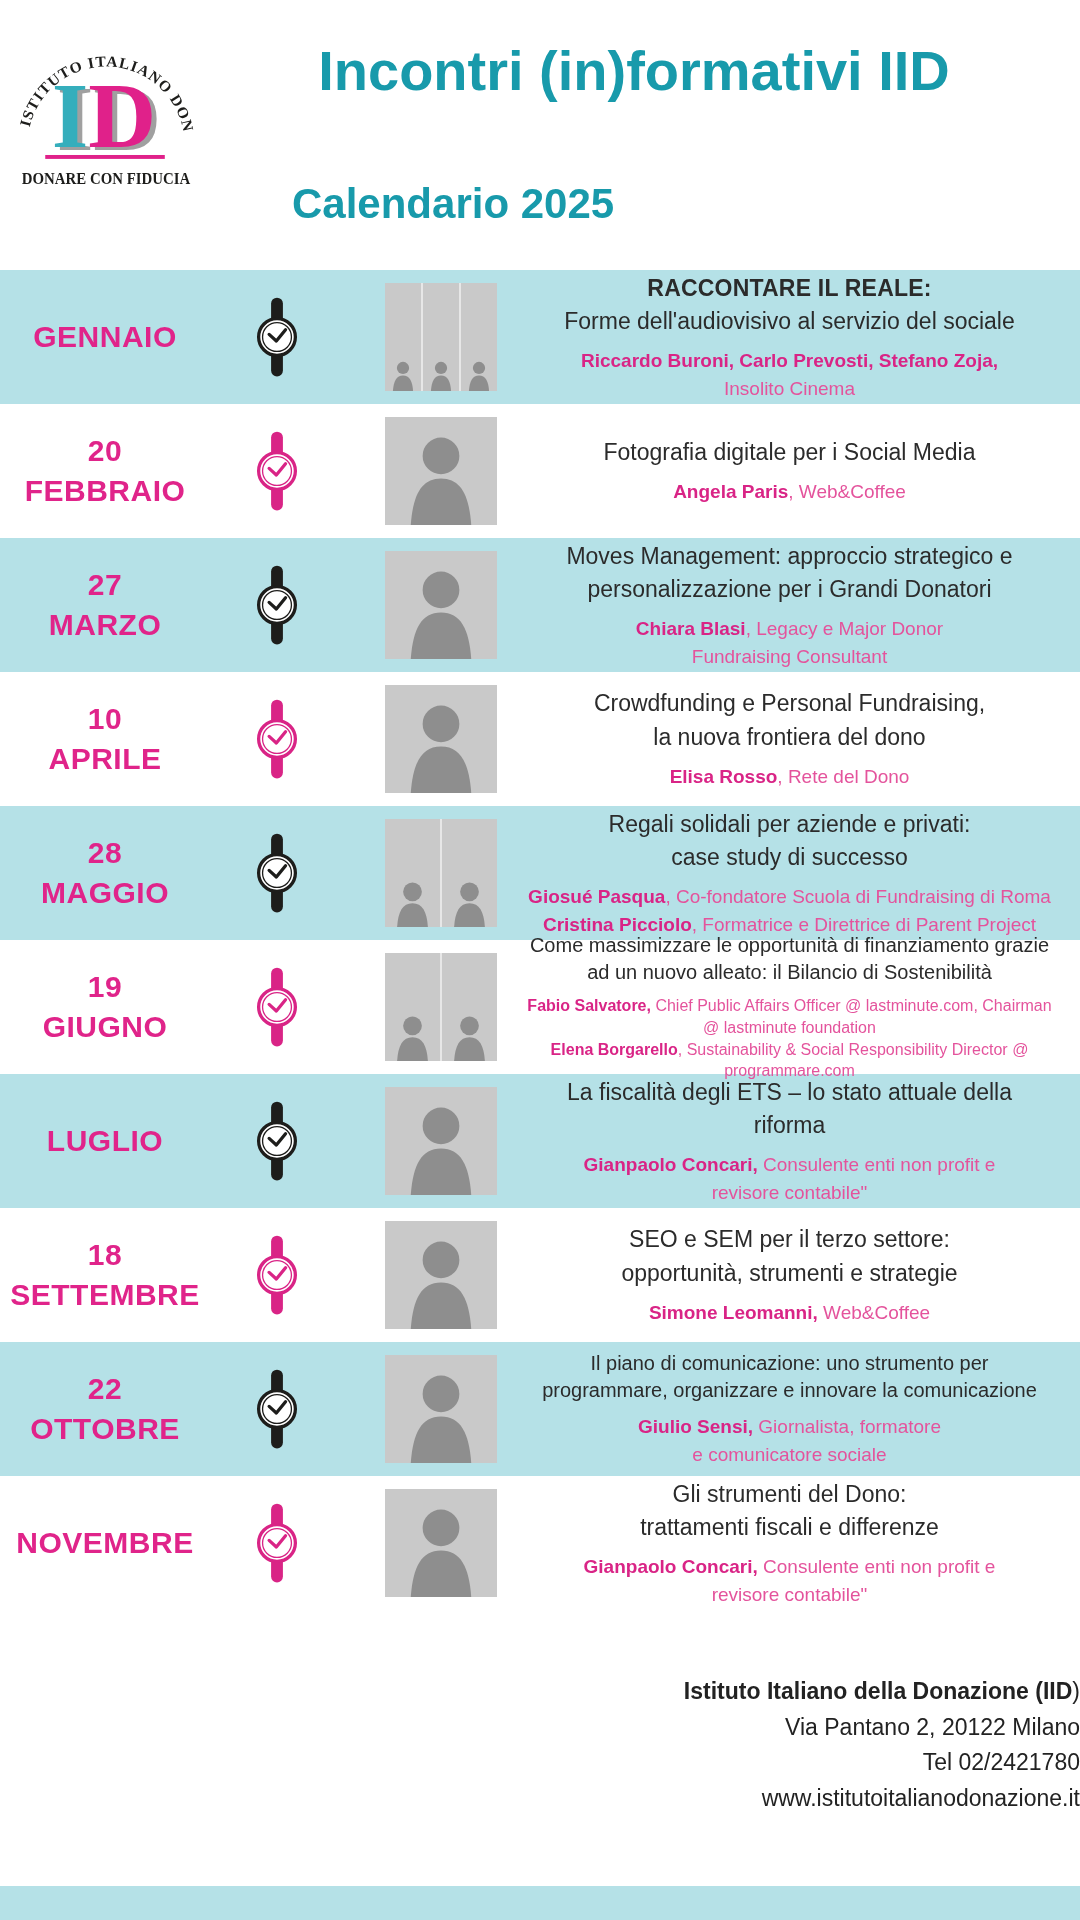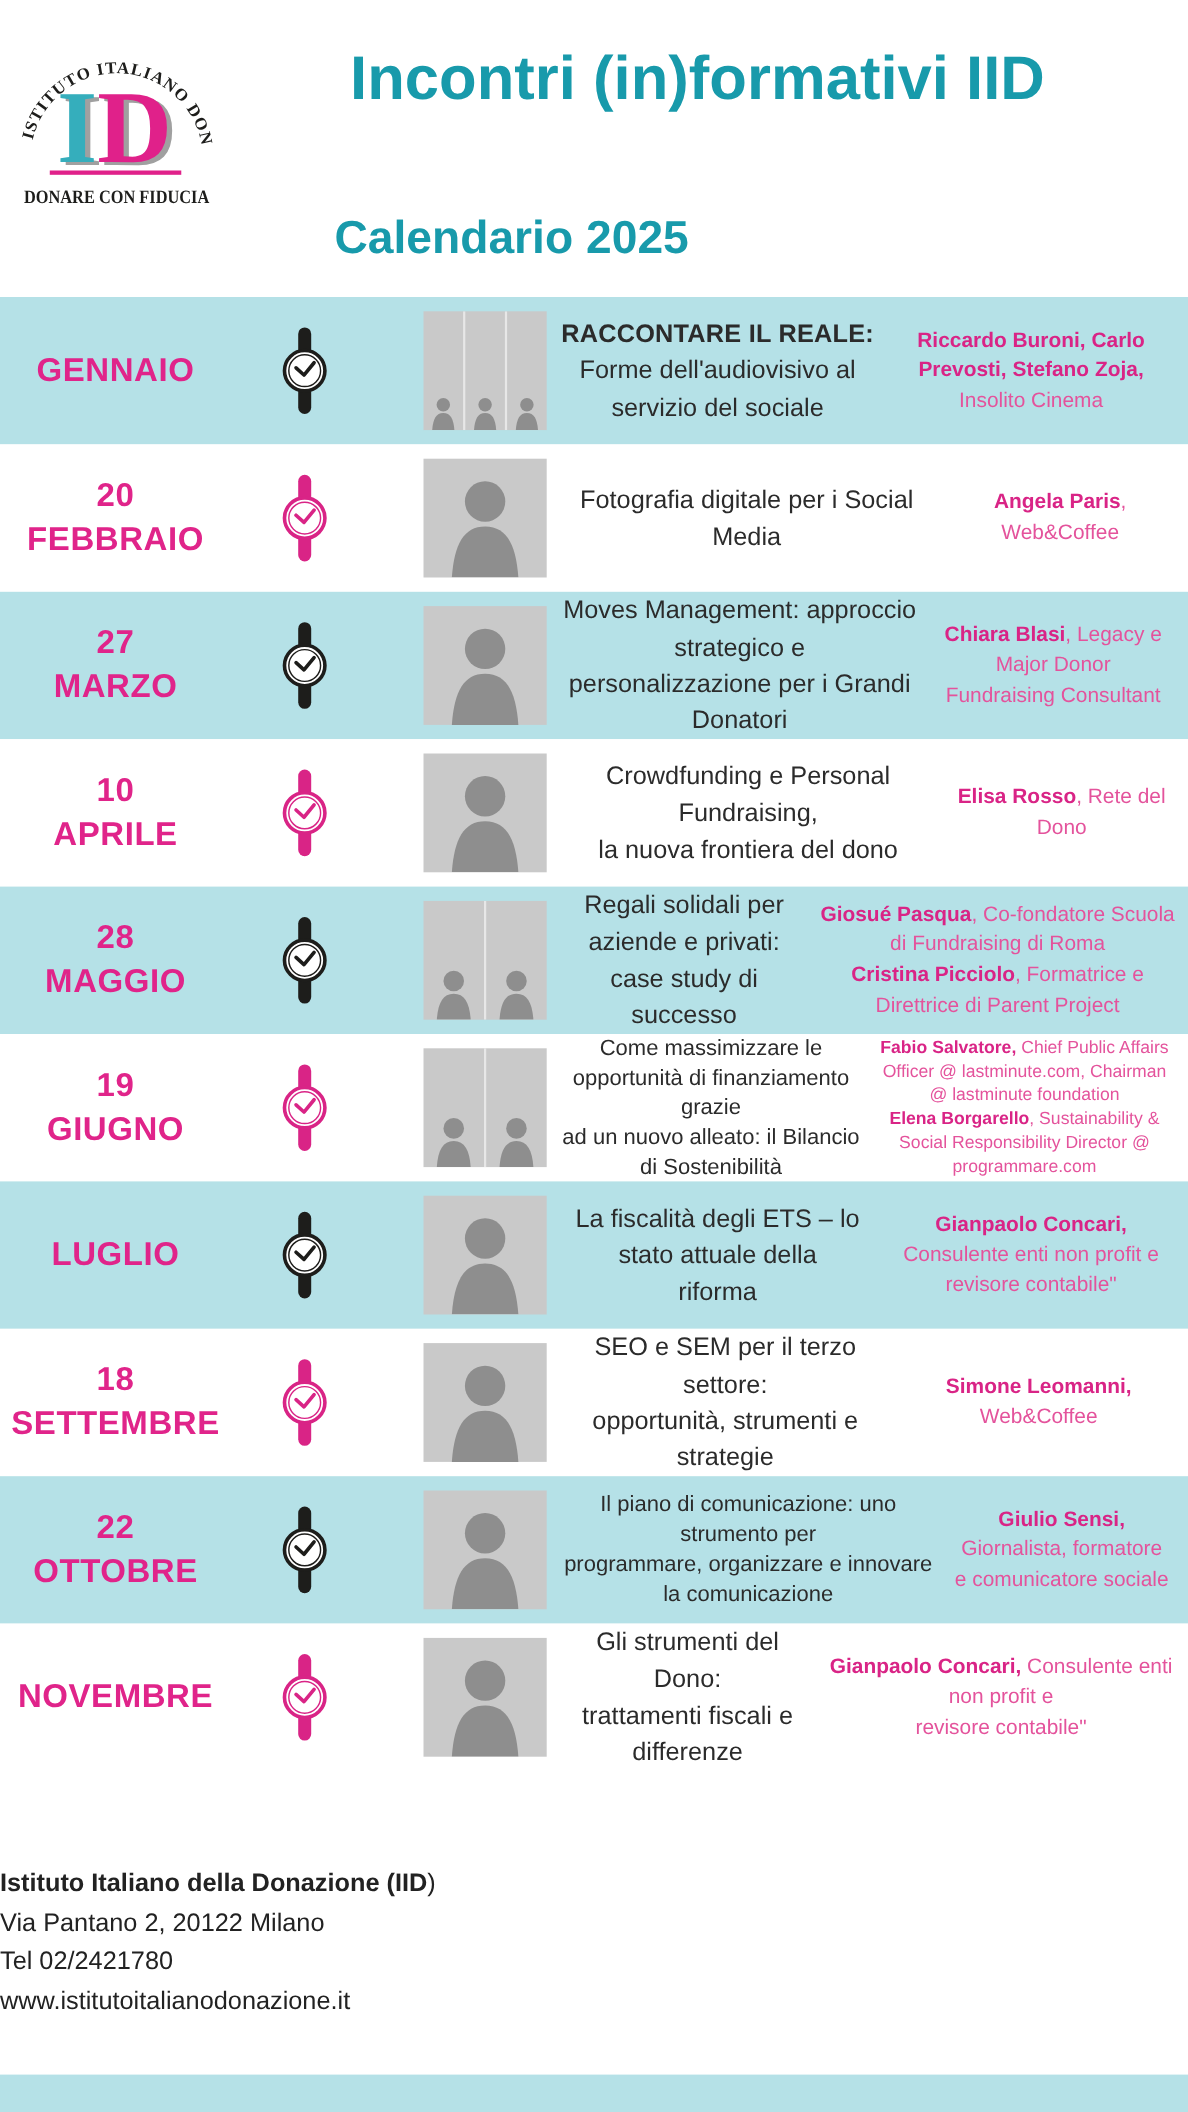--- a/index.html
+++ b/index.html
@@ -5,48 +5,48 @@
   html,body{margin:0;padding:0;background:#fff;}
   .page{position:relative;width:1080px;height:1920px;margin:0 auto;background:#fff;overflow:hidden;
         font-family:"Liberation Sans", sans-serif;}
 
   
   header{position:relative;height:270px;background:#fff;}
   .logo{position:absolute;left:8px;top:8px;width:196px;}
   .logo svg{display:block;width:196px;height:auto;}
   .title{position:absolute;left:216px;right:28px;top:34px;margin:4px;text-align:center;
          font-size:56px;font-weight:700;color:var(--teal);}
-  .subtitle{position:absolute;left:292px;top:180px;margin:12px;
+  .subtitle{position:absolute;left:292px;top:180px;margin:0;
             font-size:42px;font-weight:700;color:var(--teal);}
 
   
   .events{position:relative;}
   .row{display:flex;align-items:center;height:134px;background:#fff;}
   .row.bg-teal{background:var(--row-teal);}
   .date{width:210px;text-align:center;font-weight:700;color:var(--date-pink);
         font-size:30px;line-height:1.35;letter-spacing:.5px;}
   .watch{width:134px;display:flex;justify-content:center;align-items:center;}
   .watch svg{width:42px;height:84px;display:block;}
   .photo{width:112px;height:108px;margin-left:41px;display:flex;overflow:hidden;
          background:var(--photo-bg);flex:0 0 auto;}
   .photo svg{flex:1;height:100%;min-width:0;}
   .photo svg + svg{border-left:2px solid rgba(255,255,255,.55);}
   .ph-fg{fill:var(--photo-fg);}
-  .content{flex:1;display:flex;flex-direction:row;justify-content:center;align-items:center;
+  .content{flex:1;display:flex;flex-direction:column;justify-content:center;align-items:center;
            text-align:center;padding:0 10px 0 12px;gap:9px;min-width:0;}
   .t-line{font-size:23px;line-height:1.45;color:var(--dark);}
   .t-line.strong{font-weight:700;letter-spacing:.2px;}
   .titles.size-small .t-line{font-size:20px;line-height:1.35;}
   .s-line{font-size:19px;line-height:1.45;}
   .speakers.size-small .s-line{font-size:16px;line-height:1.35;}
   .s-bold{font-weight:700;color:var(--pink);}
   .s-reg{color:var(--pink-light);}
 
   
-  footer{margin-top:84px;text-align:left;color:#222;}
+  footer{margin-top:64px;text-align:right;color:#222;}
   .f-line{font-size:23px;line-height:1.55;}
   .f-bold{font-weight:700;}
   .f-reg{font-weight:400;}
   .bottom-bar{position:absolute;left:0;right:0;bottom:0;height:34px;background:var(--row-teal);}
 </style>
 </head>
 <body>
 
 <div class="page">
 

